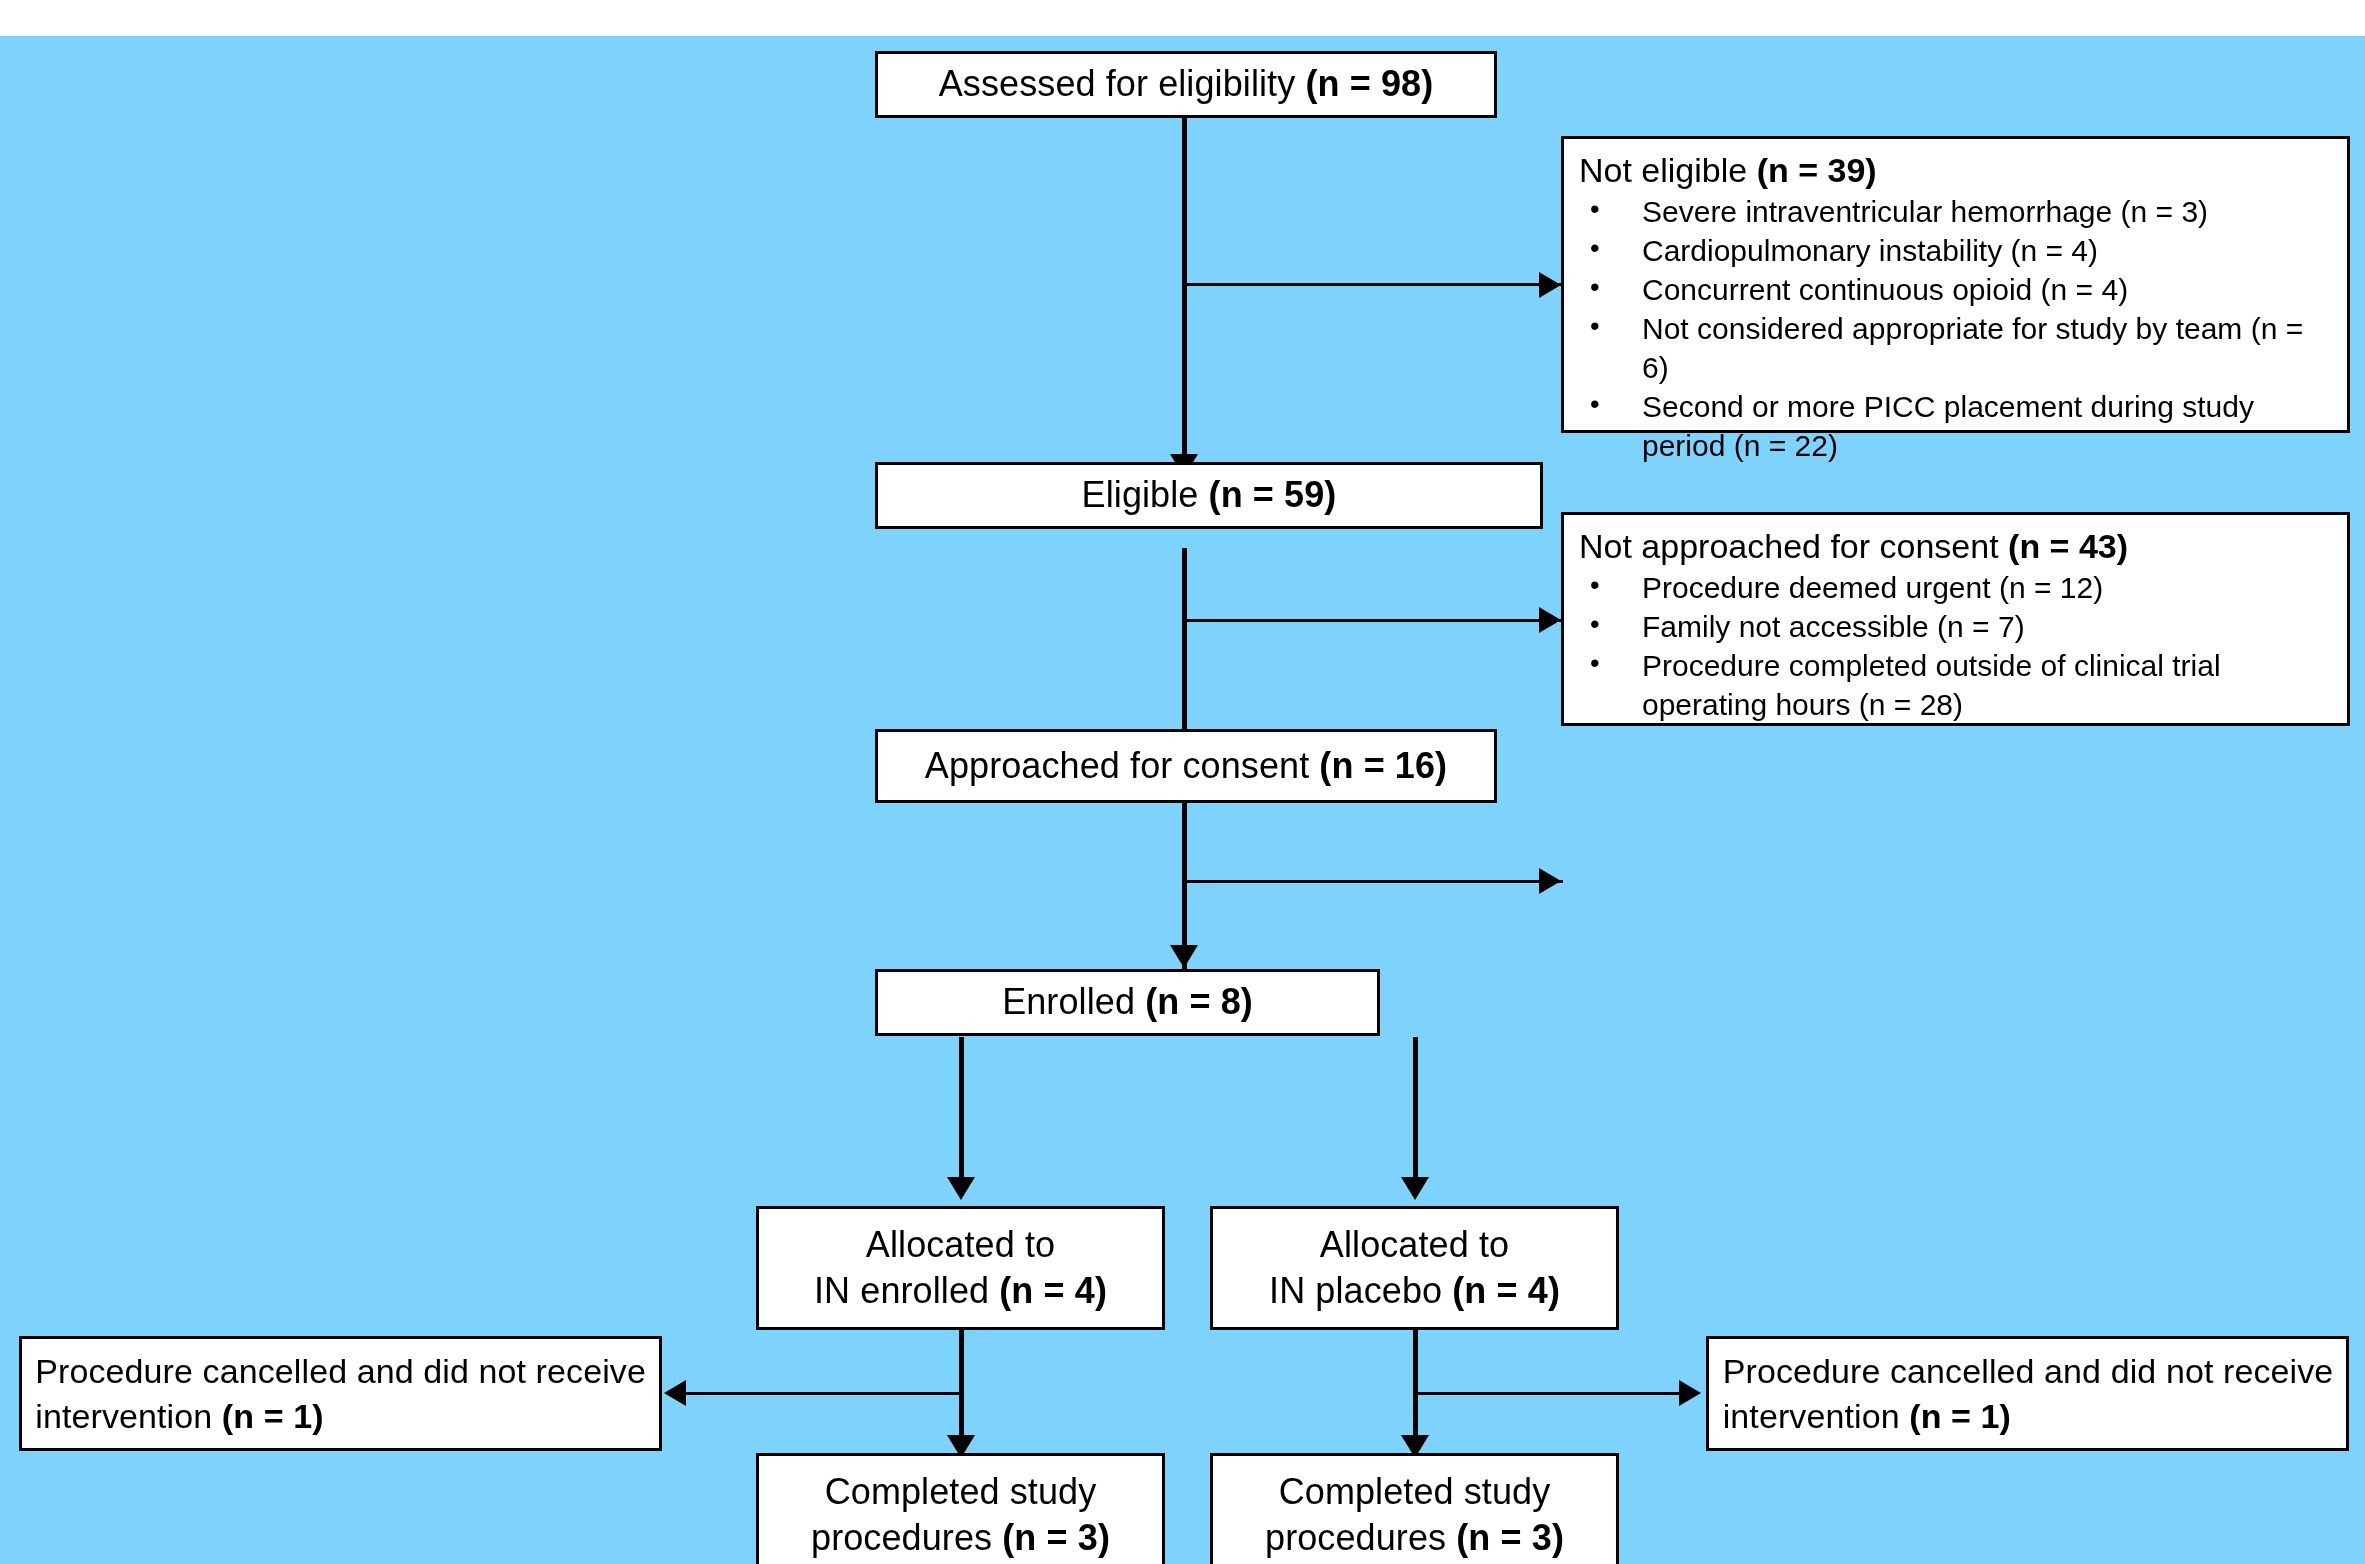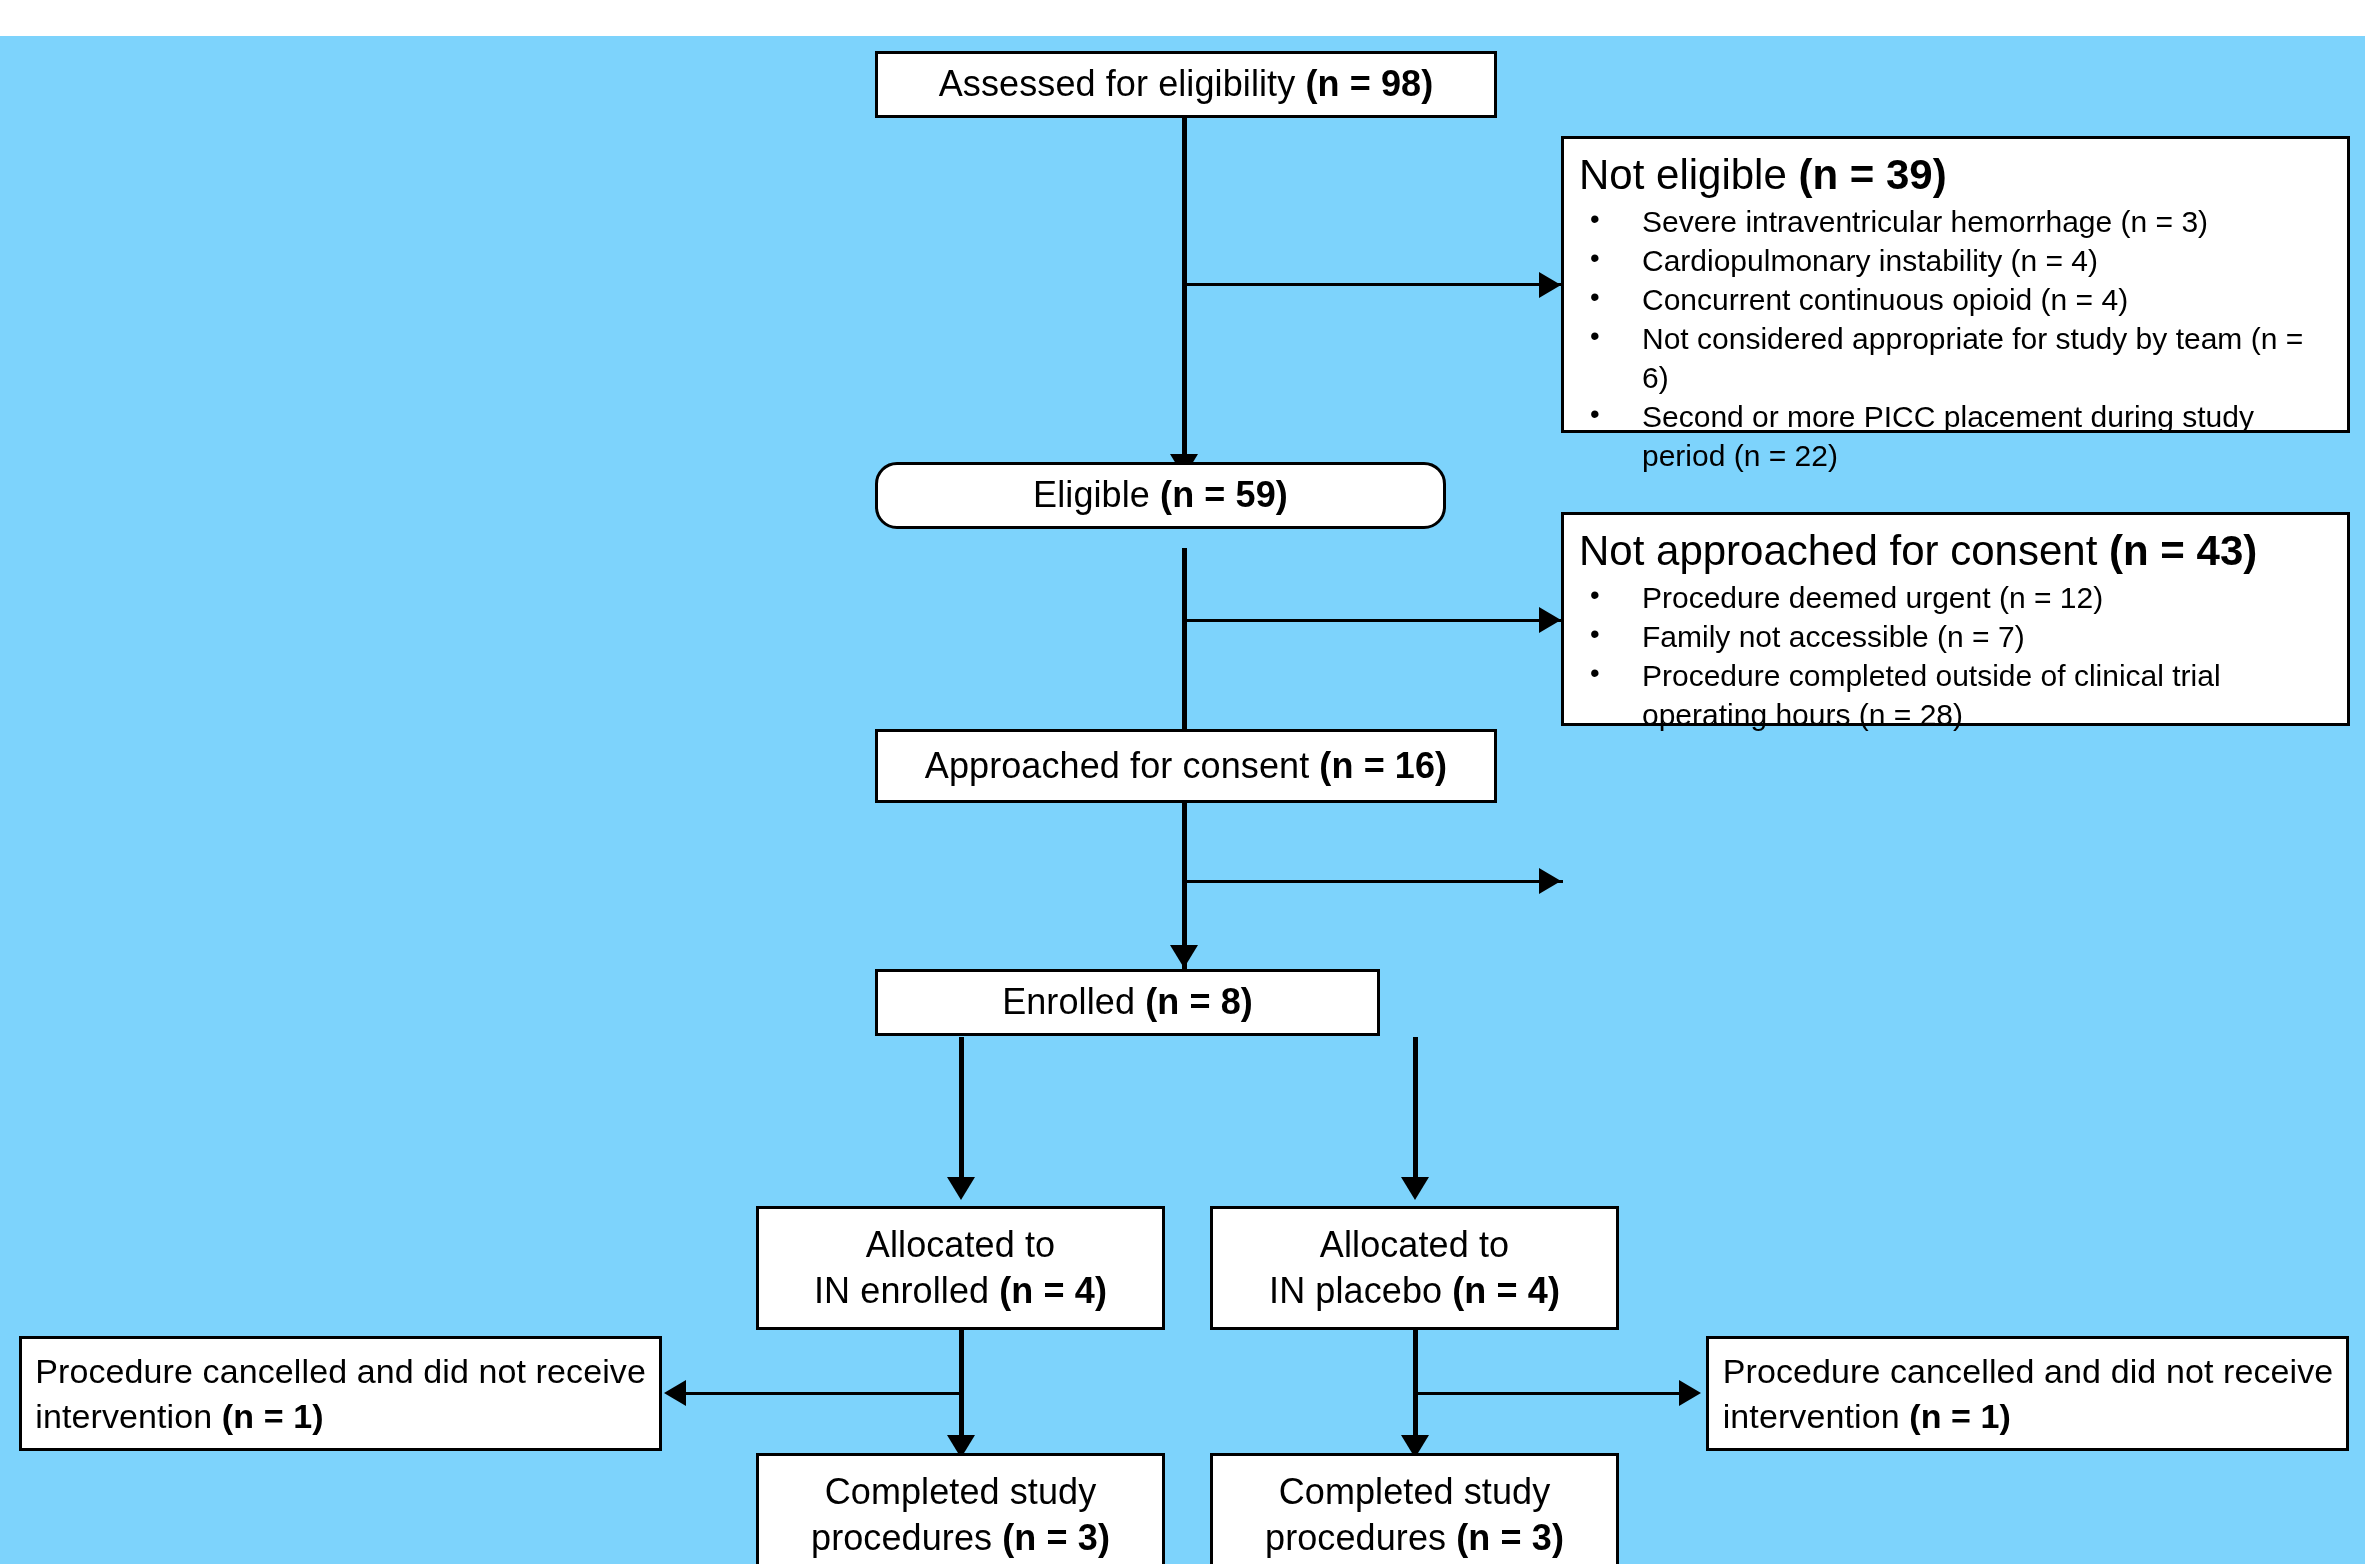--- a/index.html
+++ b/index.html
@@ -45,21 +45,21 @@
 
   
   .exbox {
     position: absolute;
     box-sizing: border-box;
     border: 3.4px solid #000000;
     background: #ffffff;
     padding: 9.6px 12.4px 9.6px 15px;
   }
   .exbox .ex-title {
-    font-size: 42px;
+    font-size: 34px;
     line-height: 1.24;
     margin: 0 0 1.4px 0;
     white-space: nowrap;
   }
   .exbox ul {
     list-style: none;
     margin: 0;
     padding: 0;
   }
   .exbox li {
@@ -146,21 +146,21 @@
   <div class="hline thin" style="left:686px; top:1356px; width:275px;"></div>
   <div class="arrow left" style="left:664px; top:1344px;"></div>
 
   <div class="hline thin" style="left:1413px; top:1356px; width:275px;"></div>
   <div class="arrow right" style="left:1679px; top:1344px;"></div>
 
   <div class="node center" style="left:875px; top:15px; width:622px; height:67px;">
     <span class="line"><span>Assessed for eligibility </span><span class="n">(n = 98)</span></span>
   </div>
 
-  <div class="node center" style="left:875px; top:426px; width:571px; height:67px;border-radius:22px;">
+  <div class="node center" style="left:875px; top:426px; width:668px; height:67px;">
     <span class="line"><span>Eligible </span><span class="n">(n = 59)</span></span>
   </div>
 
   <div class="node center" style="left:875px; top:693px; width:622px; height:74px;">
     <span class="line"><span>Approached for consent </span><span class="n">(n = 16)</span></span>
   </div>
 
   <div class="node center" style="left:875px; top:933px; width:505px; height:67px;">
     <span class="line"><span>Enrolled </span><span class="n">(n = 8)</span></span>
   </div>

